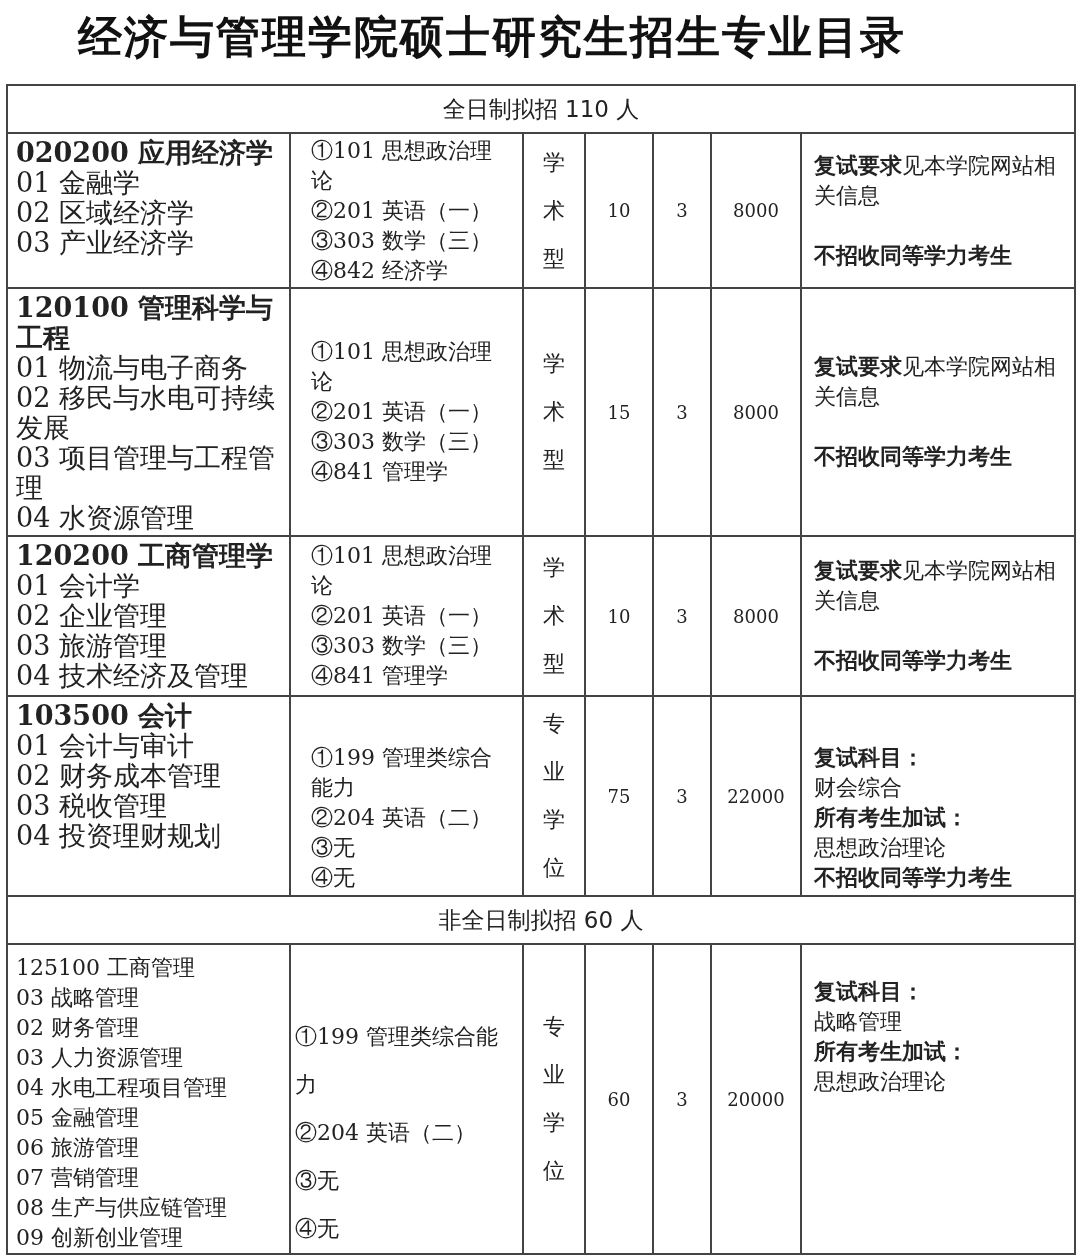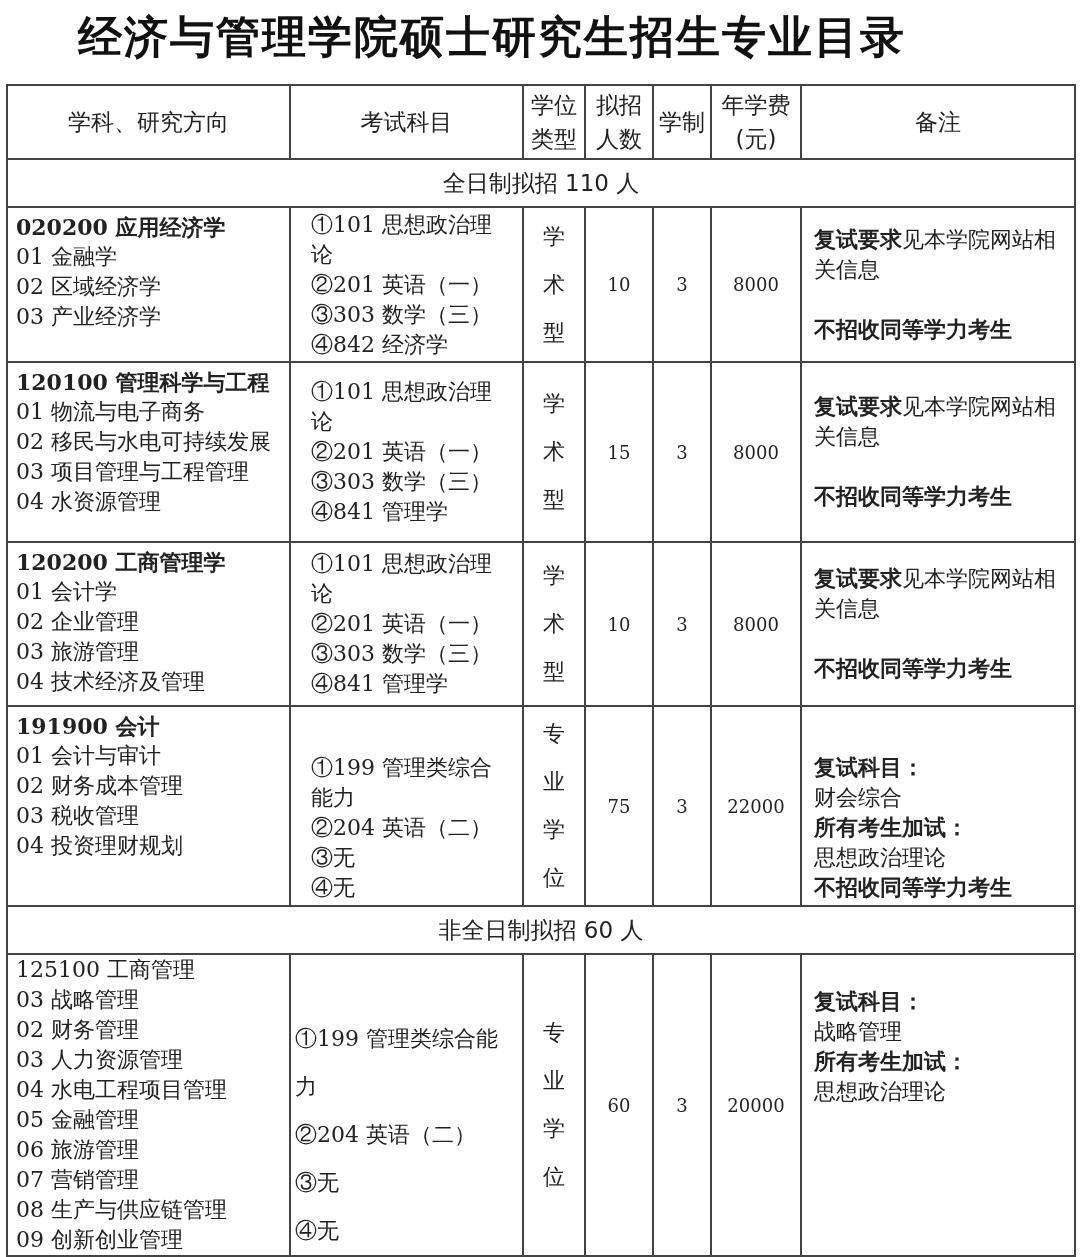--- a/index.html
+++ b/index.html
@@ -2,65 +2,47 @@
 <html><head>
 <meta charset="utf-8">
 <style>
   html, body { margin:0; padding:0; background:#ffffff; }
   body { width:1080px; height:1257px; position:relative; font-family:"DejaVu Serif", "Liberation Serif", serif; color:#222; overflow:hidden; }
   .title { position:absolute; left:0; top:8px; width:984px; text-align:center; font-size:44px; font-weight:bold; letter-spacing:2px; color:#111; font-family:Liberation Mono, monospace; }
   table { position:absolute; left:6px; top:84px; width:1068px; border-collapse:collapse; table-layout:fixed; }
   td, th { border:2px solid #444; padding:0; vertical-align:middle; }
   th { font-weight:normal; font-size:23px; font-family:"DejaVu Sans", sans-serif; text-align:center; line-height:34px; height:72px; }
   .section td { text-align:center; font-size:23px; height:46px; font-family:"DejaVu Sans", sans-serif;border-radius:21px; }
-  .subj { vertical-align:top; padding:4px 6px 8px 8px; font-size:22px; line-height:30px; }
+  .subj { vertical-align:top; padding:4px 6px 2px 8px; font-size:27px; line-height:30px; }
   .subj .head { font-weight:bold; }
   .exam { padding:0 20px; font-size:22px; line-height:30px; }
   .vert { text-align:center; font-size:22px; line-height:48px; }
   .num { text-align:center; font-size:18px; }
   .note { padding:0 12px; font-size:22px; line-height:30px; }
   .b { font-weight:bold; font-family:"DejaVu Sans", sans-serif; }
   .gap { height:30px; }
   .exam2 { padding:0 4px; font-size:22px; line-height:48px; }
-  .subj2 { vertical-align:top; padding:0 6px 0 8px; font-size:22px; line-height:30px; }
+  .subj2 { vertical-align:top; padding:8px 6px 0 8px; font-size:22px; line-height:30px; }
 </style>
 </head>
 <body>
 
 <div class="title">经济与管理学院硕士研究生招生专业目录</div>
 
 <table>
   <colgroup>
     <col style="width:283px">
       <col style="width:233px">
       <col style="width:62px">
       <col style="width:68px">
       <col style="width:58px">
       <col style="width:90px">
       <col style="width:274px">
   </colgroup>
   <tbody>
-      <tr>
-    <th>学科、研究方向</th>
-    <th>考试科目</th>
-    <th>
-          <div>学位</div>
-          <div>类型</div>
-        </th>
-    <th>
-          <div>拟招</div>
-          <div>人数</div>
-        </th>
-    <th>学制</th>
-    <th>
-          <div>年学费</div>
-          <div>(元)</div>
-        </th>
-    <th>备注</th>
-  </tr>
 
   <tr class="section">
     <td colspan="7">全日制拟招 110 人</td>
   </tr>
 
   <tr style="height:155px">
     <td class="subj">
       <div class="head">020200 应用经济学</div>
       <div>01 金融学</div>
       <div>02 区域经济学</div>
@@ -140,21 +122,21 @@
     <td class="num">8000</td>
     <td class="note">
       <div><span class="b">复试要求</span><span>见本学院网站相关信息</span></div>
       <div class="gap"></div>
       <div class="b">不招收同等学力考生</div>
     </td>
   </tr>
 
   <tr style="height:200px">
     <td class="subj">
-      <div class="head">191900 会计</div>
+      <div class="head">103500 会计</div>
       <div>01 会计与审计</div>
       <div>02 财务成本管理</div>
       <div>03 税收管理</div>
       <div>04 投资理财规划</div>
     </td>
     <td class="exam" style="vertical-align:bottom; padding-bottom:2px;">
       <div>①199 管理类综合能力</div>
       <div>②204 英语（二）</div>
       <div>③无</div>
       <div>④无</div>

